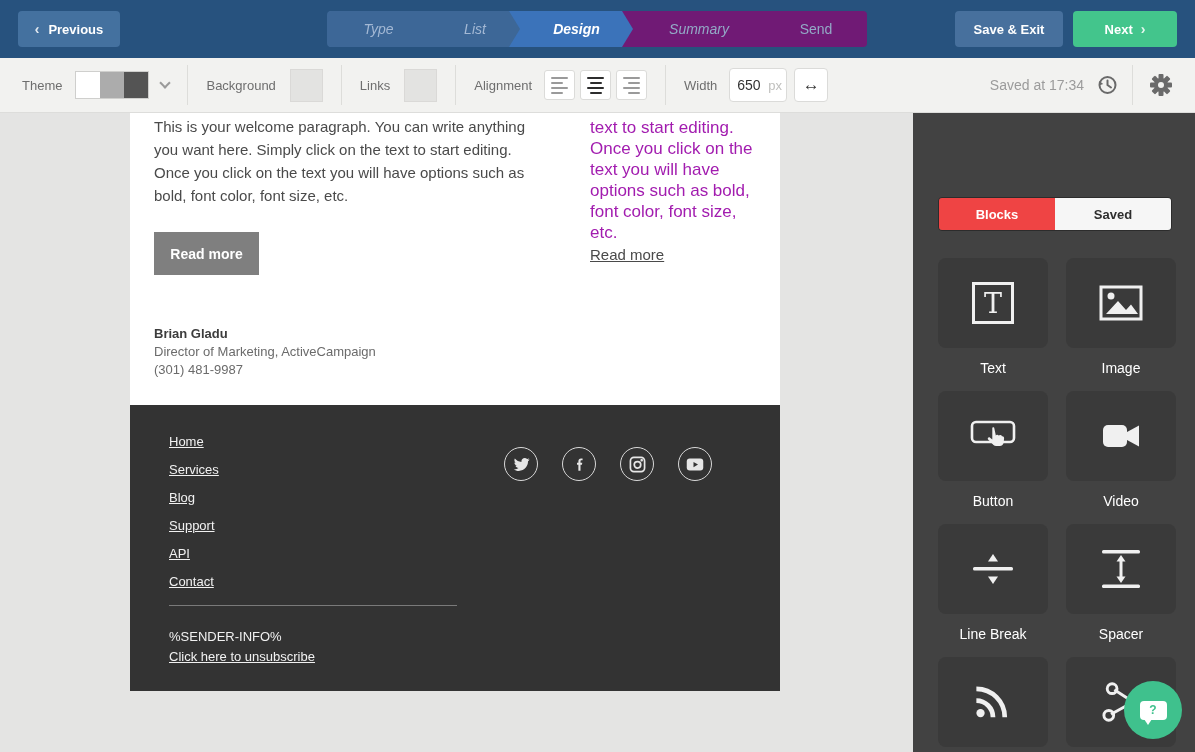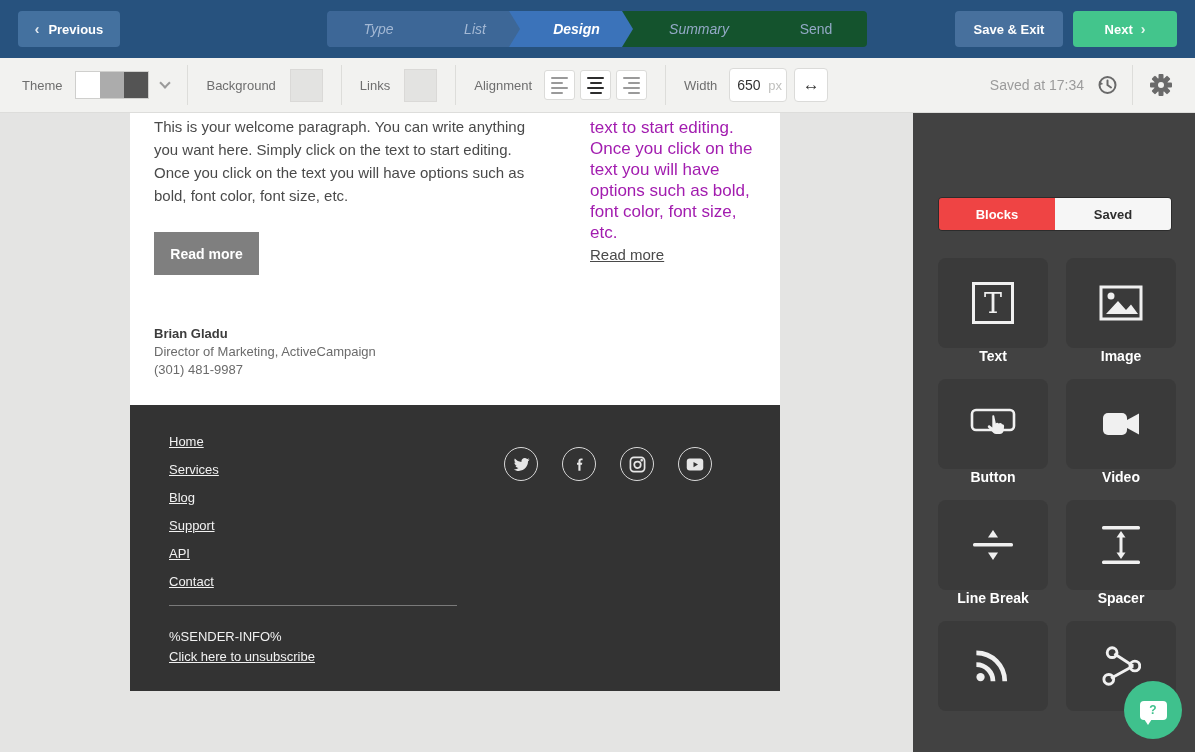--- a/index.html
+++ b/index.html
@@ -14,21 +14,21 @@
   .chev { font-size:14px; font-weight:bold; opacity:.85; }
 
   .steps { position:absolute; left:327px; top:11px; height:36px; display:flex; }
   .step { height:36px; display:flex; align-items:center; justify-content:center; font-size:14px; position:relative; filter:drop-shadow(1.5px 0 0 rgba(170,197,228,.5)); }
   .step:not(.last){ clip-path:polygon(0 0, calc(100% - 11px) 0, 100% 50%, calc(100% - 11px) 100%, 0 100%);font-style:italic; }
   .step:not(.first){ margin-left:-11px; padding-left:11px; }
   .step.first{ border-radius:4px 0 0 4px; }
   .step.last{ border-radius:0 4px 4px 0; filter:none; }
   .step.done{ background:#3d6797; color:#a3b8d4; z-index:5; }
   .step.active{ background:#3b73ba; color:#fff; font-weight:bold; z-index:3; }
-  .step.upcoming{ background:#14532d; color:#93a9c6; }
+  .step.upcoming{ background:#701a75; color:#93a9c6; }
   .s1{width:103px;} .s2{width:101px;z-index:4;} .s3{width:124px;} .s4{width:143px;z-index:2;} .s5{width:113px;z-index:1;}
 
   
   .toolbar { position:absolute; left:0; top:58px; width:1195px; height:55px; background:#f2f2f0; border-bottom:1px solid #dddddb; display:flex; align-items:center; }
   .tlabel { color:#6e6e6e; font-size:13px; }
   .tb-group { display:flex; align-items:center; }
   .tb-divider { width:1px; height:40px; background:#ddddda; margin:0 18px; }
   .theme-swatch { display:flex; margin-left:13px; border:1px solid #cfcfcd; }
   .theme-swatch i { display:block; width:24px; height:26px; }
   .theme-chevron { width:8px; height:8px; border-right:2px solid #9a9a9a; border-bottom:2px solid #9a9a9a; transform:rotate(45deg); margin:-4px 0 0 12px; }
@@ -74,21 +74,21 @@
   .side-tab { flex:1; display:flex; align-items:center; justify-content:center; font-size:14px; font-weight:bold; cursor:pointer; }
   .side-tab.active { background:#424242; color:#fff; }
   .side-tab.inactive { background:#323232; color:#8f8f8f; }
   .segmented { position:absolute; left:25px; top:84px; width:234px; height:34px; display:flex; border-radius:4px; overflow:hidden; border:1px solid #2c2c2c; }
   .segment { flex:1; display:flex; align-items:center; justify-content:center; font-size:13px; font-weight:bold; cursor:pointer; }
   .segment.sel { background:#ef4444; color:#fff; }
   .segment.unsel { background:#f6f6f6; color:#2e2e2e; }
   .blocks-grid { position:absolute; left:25px; top:145px; width:238px; display:grid; grid-template-columns:110px 110px; column-gap:18px; row-gap:14px; }
   .block-cell { display:flex; flex-direction:column; align-items:center; cursor:pointer; }
   .block-tile { width:110px; height:90px; background:#3a3a3a; border-radius:8px; display:flex; align-items:center; justify-content:center; }
-  .block-label { height:17px; font-size:14px; font-weight:bold; color:#fff; }
+  .block-label { margin-top:12px; height:17px; font-size:14px; font-weight:normal; color:#fff; }
   .text-glyph { width:42px; height:42px; border:3px solid #f0f0f0; display:flex; align-items:center; justify-content:center; font-family:"DejaVu Serif",serif; font-size:27px; color:#f0f0f0; }
 
   
   .chat-btn { position:absolute; left:1124px; top:681px; width:58px; height:58px; border-radius:50%; background:#3fc18d; display:flex; align-items:center; justify-content:center; cursor:pointer; z-index:10; }
   .chat-bubble { position:relative; width:27px; height:19px; background:#fff; border-radius:4px; display:flex; align-items:center; justify-content:center; }
   .chat-bubble span { color:#3fc18d; font-size:12px; font-weight:bold; }
   .chat-tail { position:absolute; left:4px; bottom:-5px; width:0; height:0; border-left:4px solid transparent; border-right:4px solid transparent; border-top:6px solid #fff; }
 </style>
 </head>
 <body>

